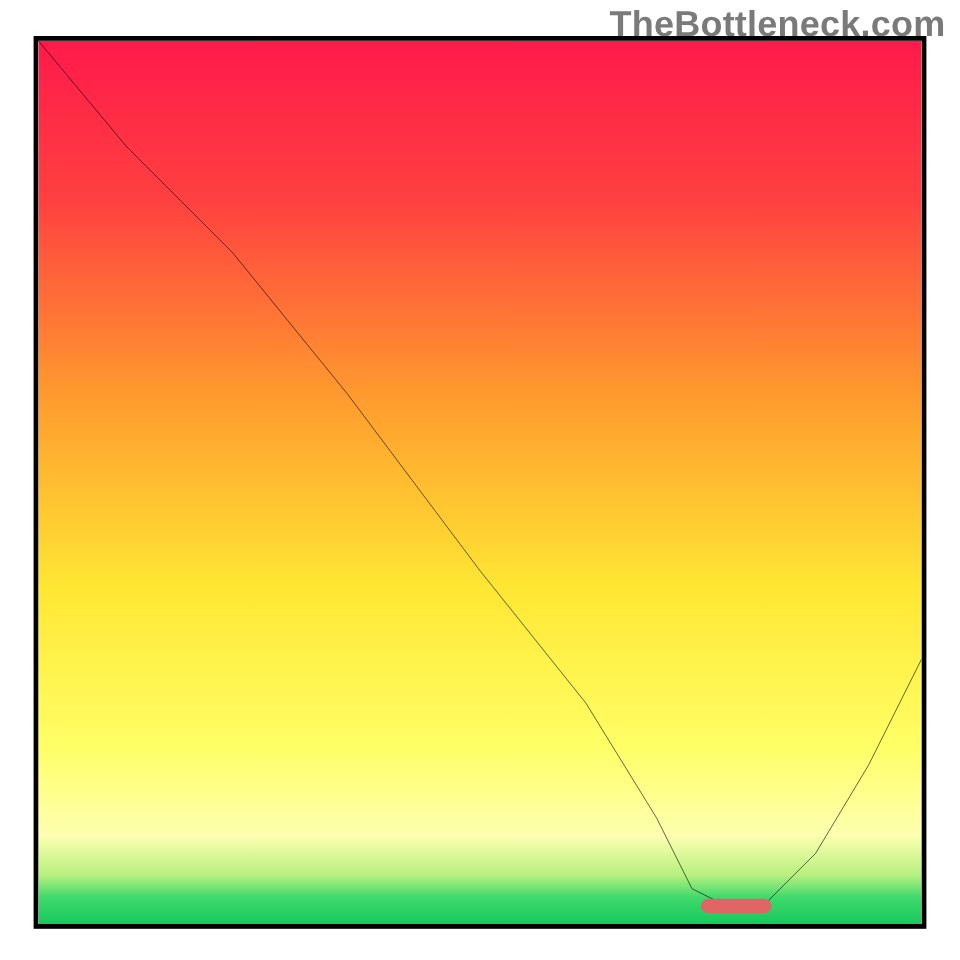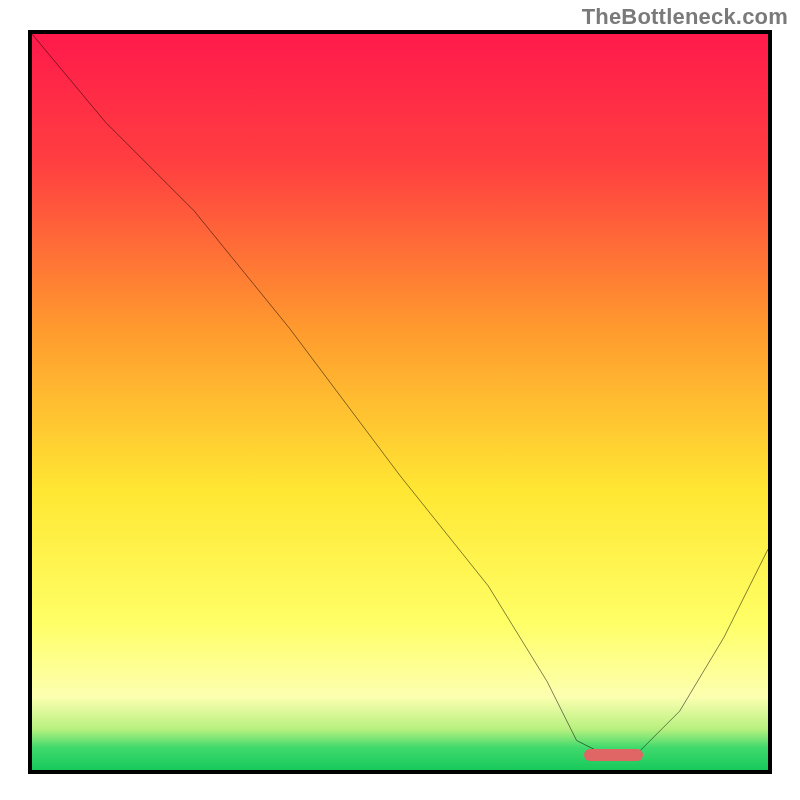--- a/index.html
+++ b/index.html
@@ -13,21 +13,21 @@
   }
   .chart-wrap {
     position: relative;
     width: 800px;
     height: 800px;
   }
   .watermark {
     position: absolute;
     top: 4px;
     right: 12px;
-    font-size: 22px;
+    font-size: 30px;
     font-weight: 600;
     color: #7a7a7a;
     letter-spacing: 0.2px;
     user-select: none;
   }
   .plot-area {
     position: absolute;
     left: 28px;
     top: 30px;
     width: 744px;

